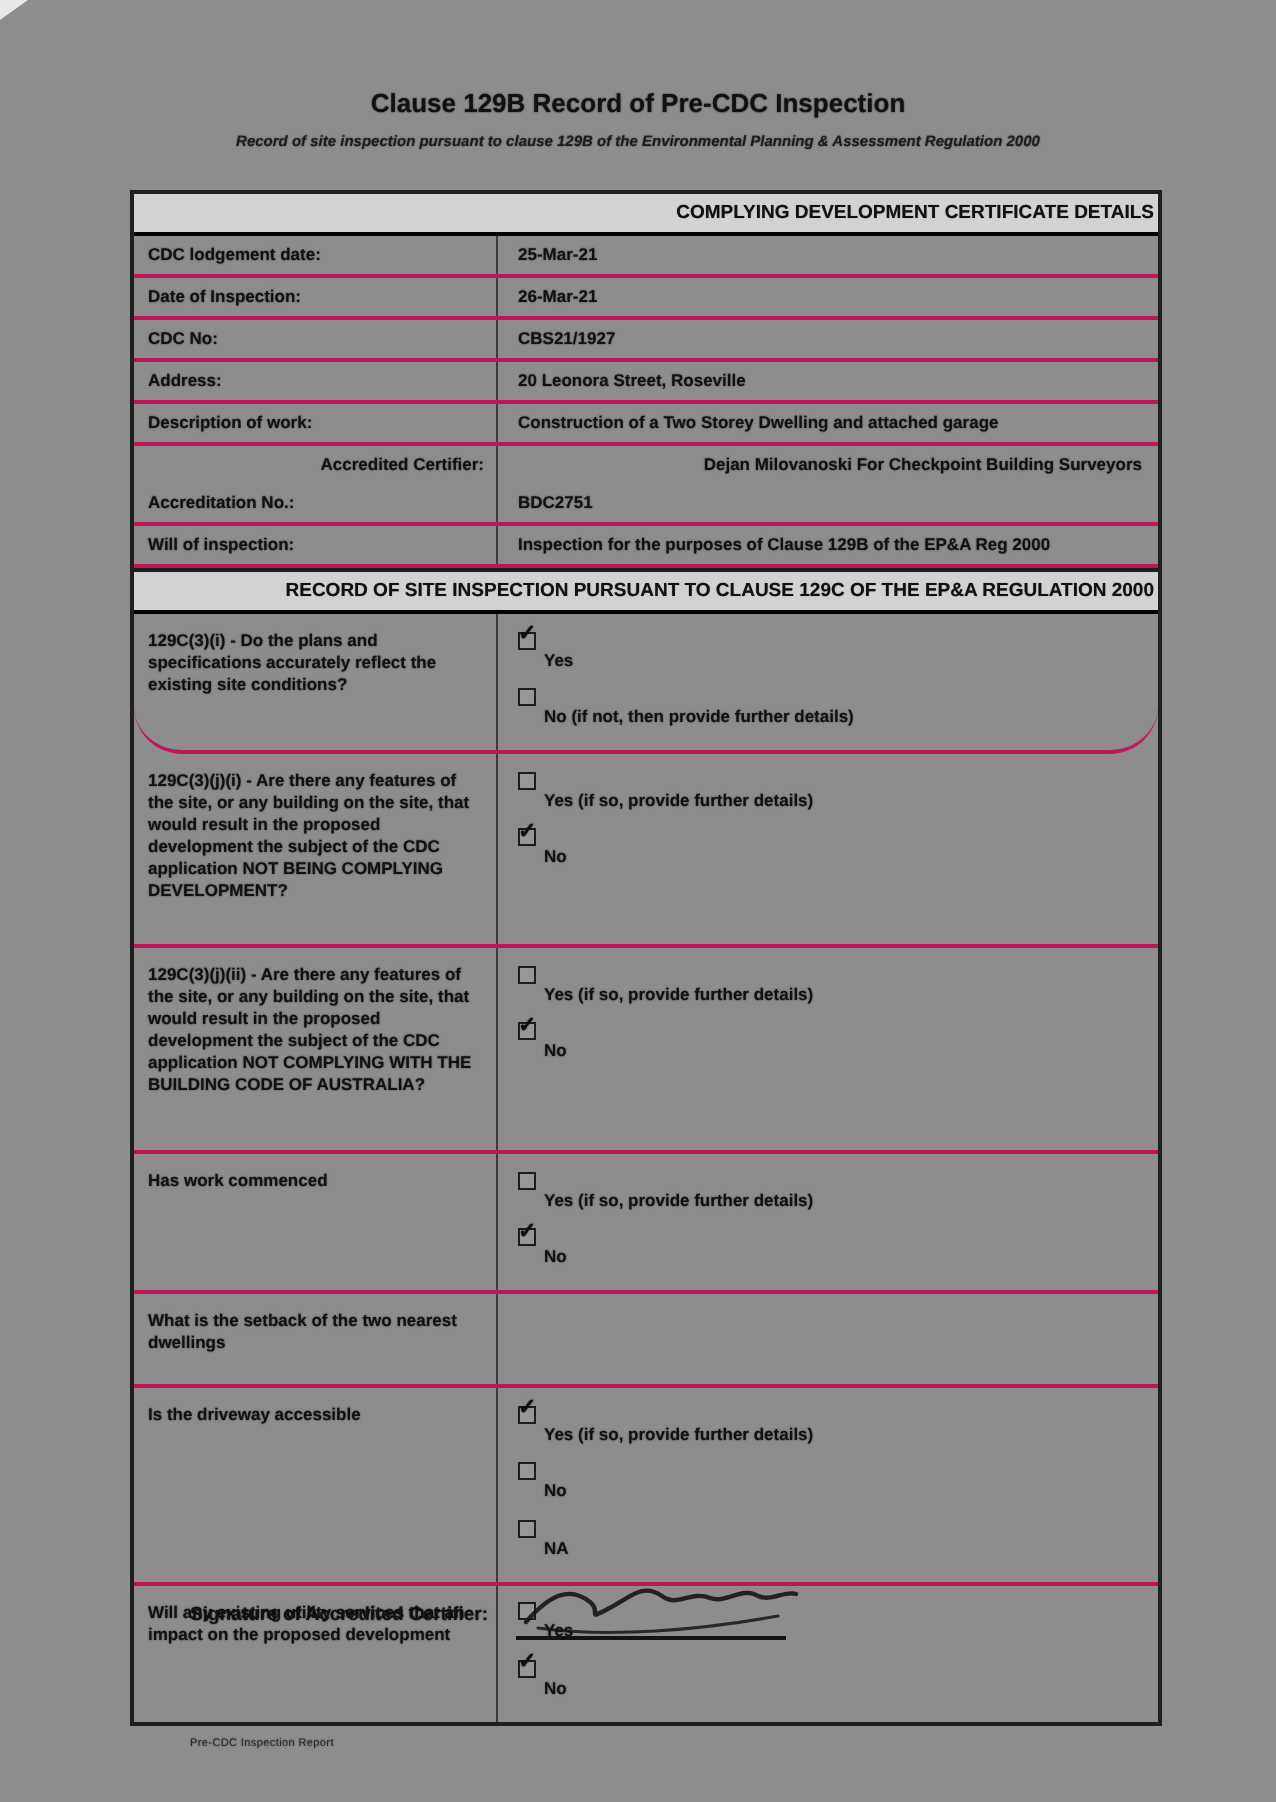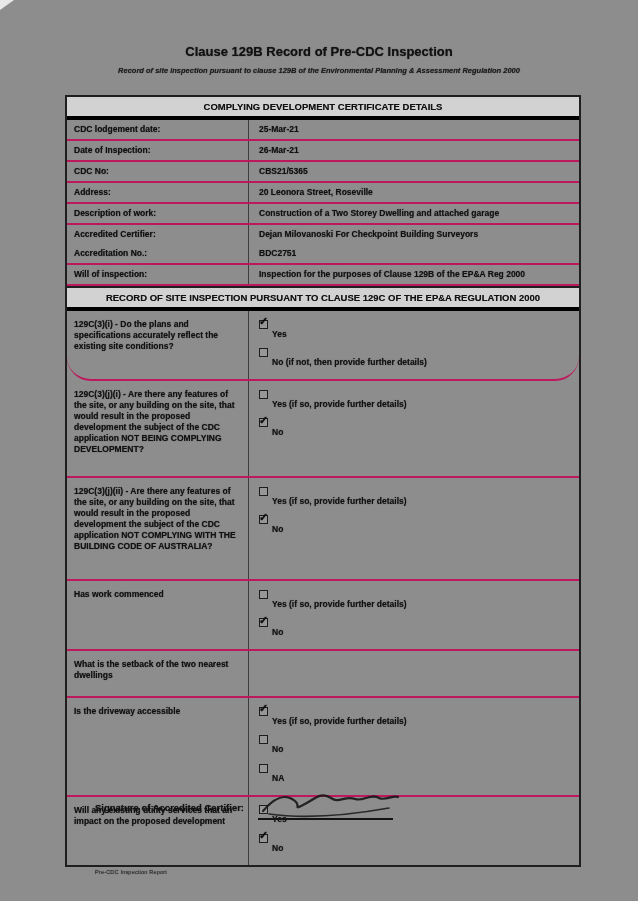--- a/index.html
+++ b/index.html
@@ -34,32 +34,32 @@
     color:#1c1c1c;
     text-shadow:0 0 1px rgba(0,0,0,0.55);
   }
   .form-table {
     position:absolute; left:65px; top:95px; width:516px;
     border:2px solid #1f1f1f;
     background:#8d8d8d;
   }
   .band {
     background:#d2d2d2;
-    text-align:center;
+    text-align:right;
     font-size:9.5px; font-weight:bold;
     padding:4px 2px;
-    border-bottom:4px solid #000000;
+    border-bottom:2px solid #000000;
     text-shadow:0 0 0.5px rgba(0,0,0,0.5);
   }
   .band.second { border-top:2px solid #1f1f1f; }
   .row {
     display:flex;
     border-bottom:2px solid #be185d;
   }
-  .row.no-divider { border-bottom:none; }
+  .row.no-divider { border-bottom:none;text-align:right; }
   .row:last-child { border-bottom:none; }
   .cell-label {
     width:182px; flex:none;
     padding:4px 6px 3px 7px;
     border-right:1px solid #3d3d3d;
     font-size:8.5px; font-weight:bold; line-height:11px;
     text-shadow:0 0 1px rgba(0,0,0,0.55);
   }
   .cell-value {
     flex:1;
@@ -130,21 +130,21 @@
     <div class="row detail-row">
       <div class="cell-label">CDC lodgement date:</div>
       <div class="cell-value">25-Mar-21</div>
     </div>
     <div class="row detail-row">
       <div class="cell-label">Date of Inspection:</div>
       <div class="cell-value">26-Mar-21</div>
     </div>
     <div class="row detail-row">
       <div class="cell-label">CDC No:</div>
-      <div class="cell-value">CBS21/5365</div>
+      <div class="cell-value">CBS21/1927</div>
     </div>
     <div class="row detail-row">
       <div class="cell-label">Address:</div>
       <div class="cell-value">20 Leonora Street, Roseville</div>
     </div>
     <div class="row detail-row">
       <div class="cell-label">Description of work:</div>
       <div class="cell-value">Construction of a Two Storey Dwelling and attached garage</div>
     </div>
     <div class="row detail-row no-divider">

